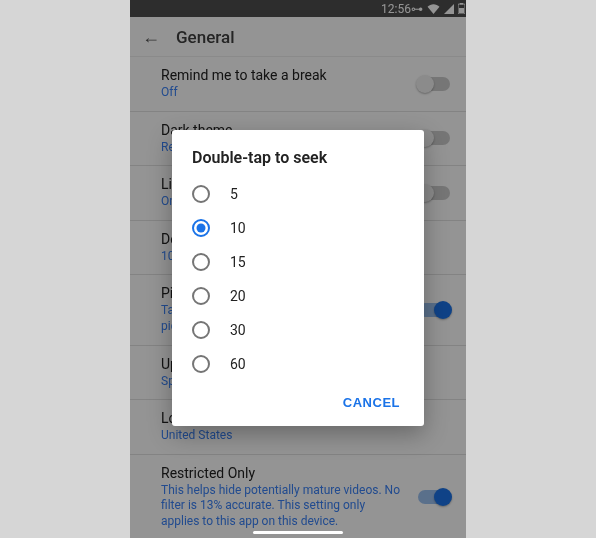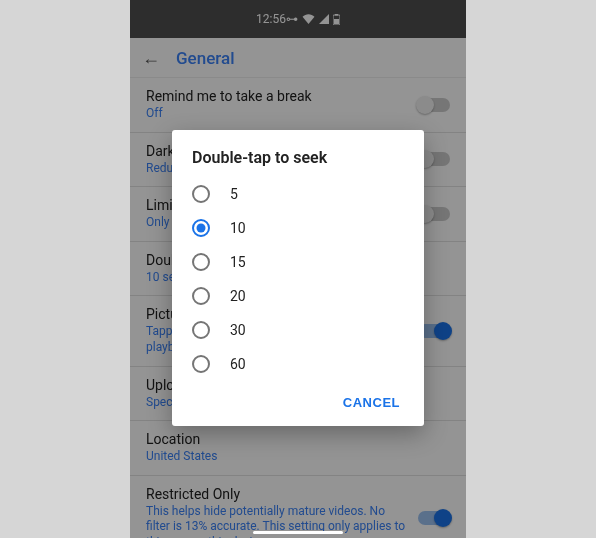--- a/index.html
+++ b/index.html
@@ -10,44 +10,44 @@
     display: flex; justify-content: center;
     overflow: hidden;
   }
   .phone {
     width: 336px; height: 538px;
     background: #fff;
     position: relative;
     overflow: hidden;
   }
   .statusbar {
-    height: 38px; background: #4f4f4f;
+    height: 17px; background: #4f4f4f;
     color: #fff; font-size: 12px;
     display: flex; align-items: center;
-    padding: 0 28px;
-    justify-content: center;
+    padding: 0 1px;
+    justify-content: flex-end;
   }
   .status-icons { display: flex; gap: 4px; align-items: center; }
   .appbar {
     height: 40px; background: #fff;
     display: flex; align-items: center;
     padding: 0 12px; gap: 16px;
     border-bottom: 1px solid #eee;
   }
-  .appbar-title { font-size: 17px; font-weight: 500; color: #3b82f6; }
+  .appbar-title { font-size: 17px; font-weight: 500; color: #404040; }
   .back-arrow { font-size: 18px; color: #555; }
   .settings-list { }
   .row {
     padding: 10px 16px;
     border-bottom: 1px solid #e2e2e2;
     display: flex; align-items: center;
     justify-content: space-between;
     min-height: 48px;
   }
-  .row-text { flex: 1; }
+  .row-text { flex: 1; margin-left: 15px; }
   .row-title { font-size: 14px; color: #222; }
   .row-sub { font-size: 12px; color: #3b82f6; margin-top: 2px; line-height: 1.3; }
   .toggle {
     width: 32px; height: 14px; border-radius: 8px;
     background: #ccc; position: relative; flex-shrink: 0;
     margin-left: 12px;
   }
   .toggle::after {
     content: ""; position: absolute;
     width: 18px; height: 18px; border-radius: 50%;

